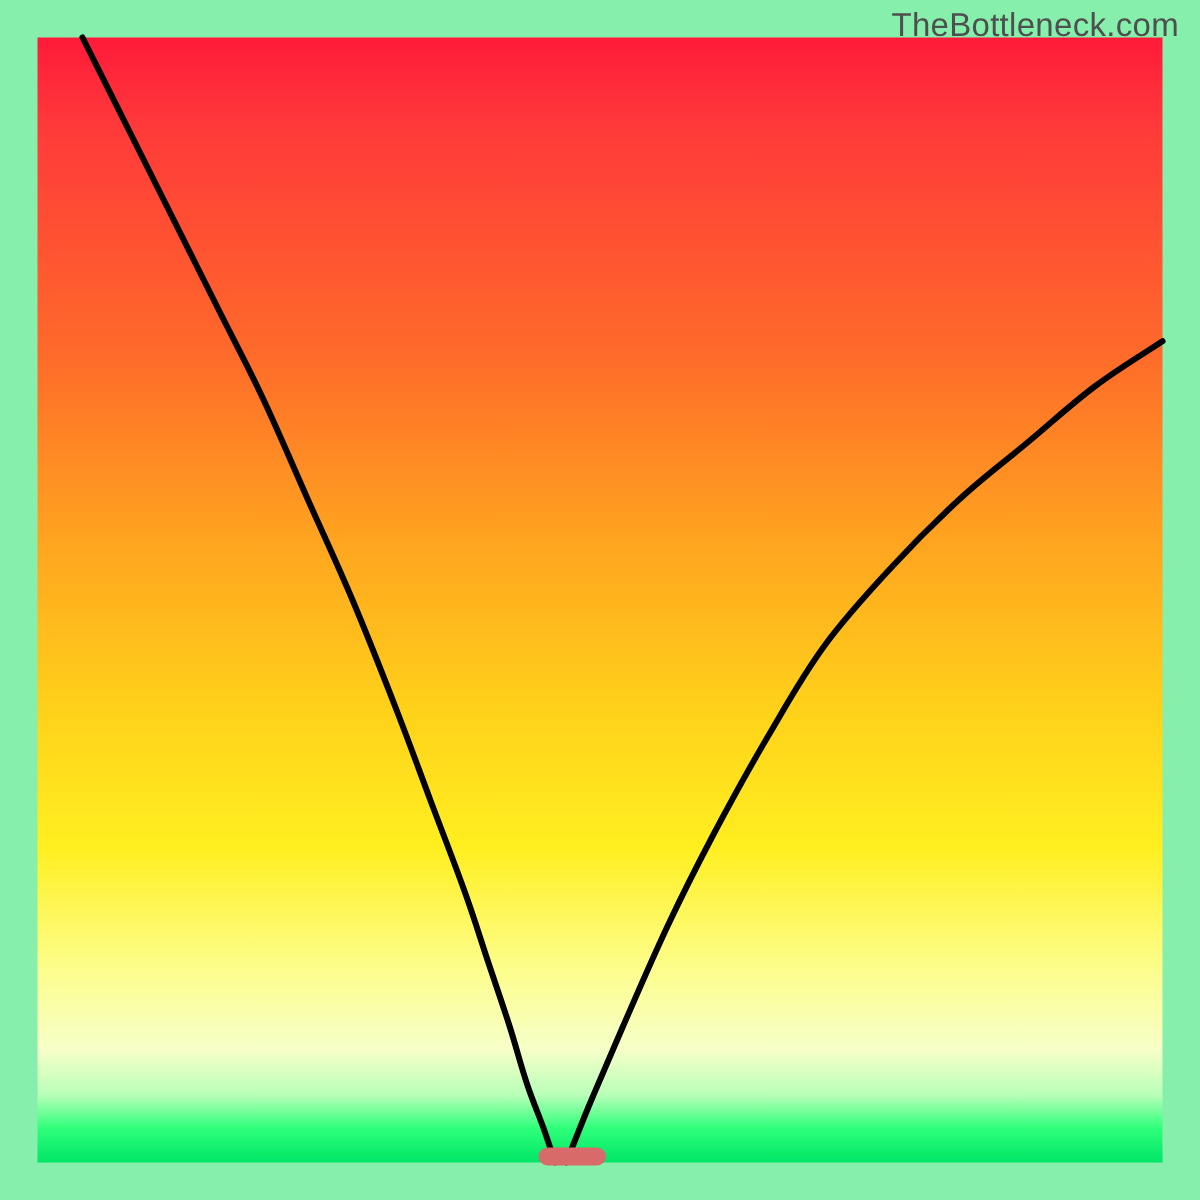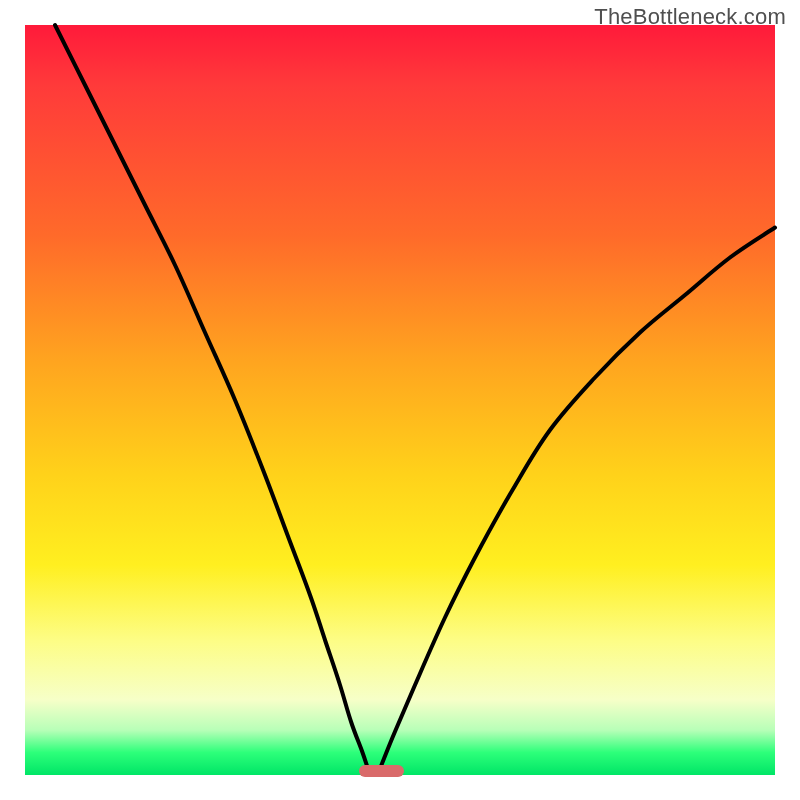--- a/index.html
+++ b/index.html
@@ -7,21 +7,21 @@
     padding: 0;
     width: 800px;
     height: 800px;
     overflow: hidden;
     background: #000;
     font-family: Arial, Helvetica, sans-serif;
   }
   .frame {
     position: absolute;
     inset: 0;
-    background: #ffffff;
+    background: #86efac;
   }
   .plot-area {
     position: absolute;
     left: 25px;
     top: 25px;
     width: 750px;
     height: 750px;
     
     background: linear-gradient(
       to bottom,

